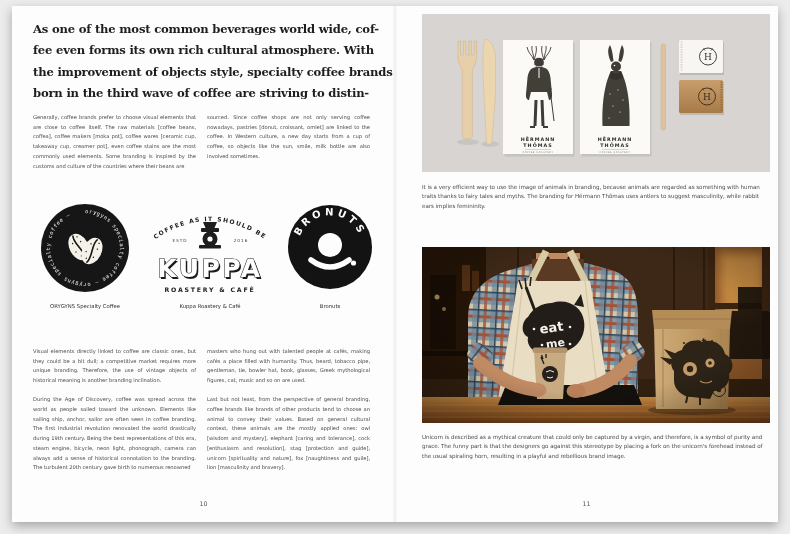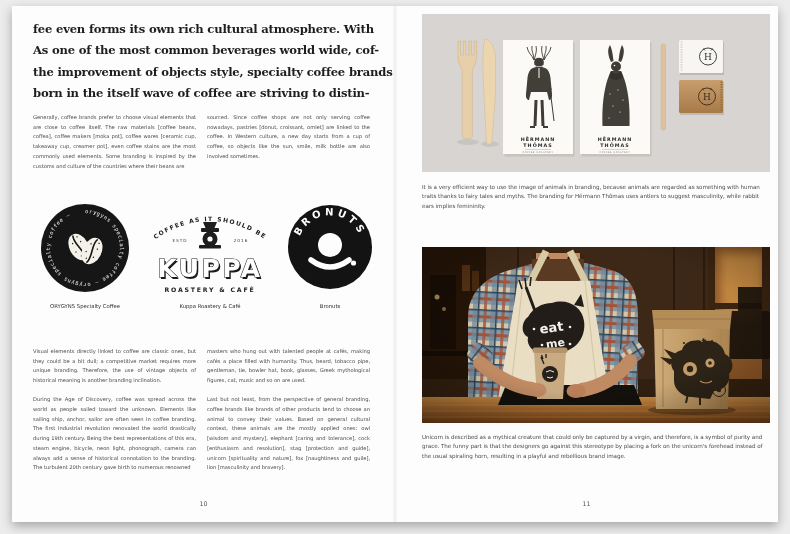--- a/index.html
+++ b/index.html
@@ -44,24 +44,24 @@
 </style>
 </head>
 <body>
 
 <div class="screen">
   <div class="spread">
 
     <div>
 
       <div class="heading">
+        <div>As one of the most common beverages world wide, cof-</div>
         <div>fee even forms its own rich cultural atmosphere. With</div>
-        <div>As one of the most common beverages world wide, cof-</div>
         <div>the improvement of objects style, specialty coffee brands</div>
-        <div>born in the itself wave of coffee are striving to distin-</div>
+        <div>born in the third wave of coffee are striving to distin-</div>
       </div>
 
       <div class="col intro-col1">
         <p>Generally, coffee brands prefer to choose visual elements that are close to coffee itself. The raw materials [coffee beans, coffea], coffee makers [moka pot], coffee wares [ceramic cup, takeaway cup, creamer pot], even coffee stains are the most commonly used elements. Some branding is inspired by the customs and culture of the countries where their beans are</p>
       </div>
       <div class="col intro-col2">
         <p>sourced. Since coffee shops are not only serving coffee nowadays, pastries [donut, croissant, omlet] are linked to the coffee. In Western culture, a new day starts from a cup of coffee, so objects like the sun, smile, milk bottle are also involved sometimes.</p>
       </div>
 
       <svg class="logo-orygyns" width="92" height="92" viewBox="0 0 92 92">

